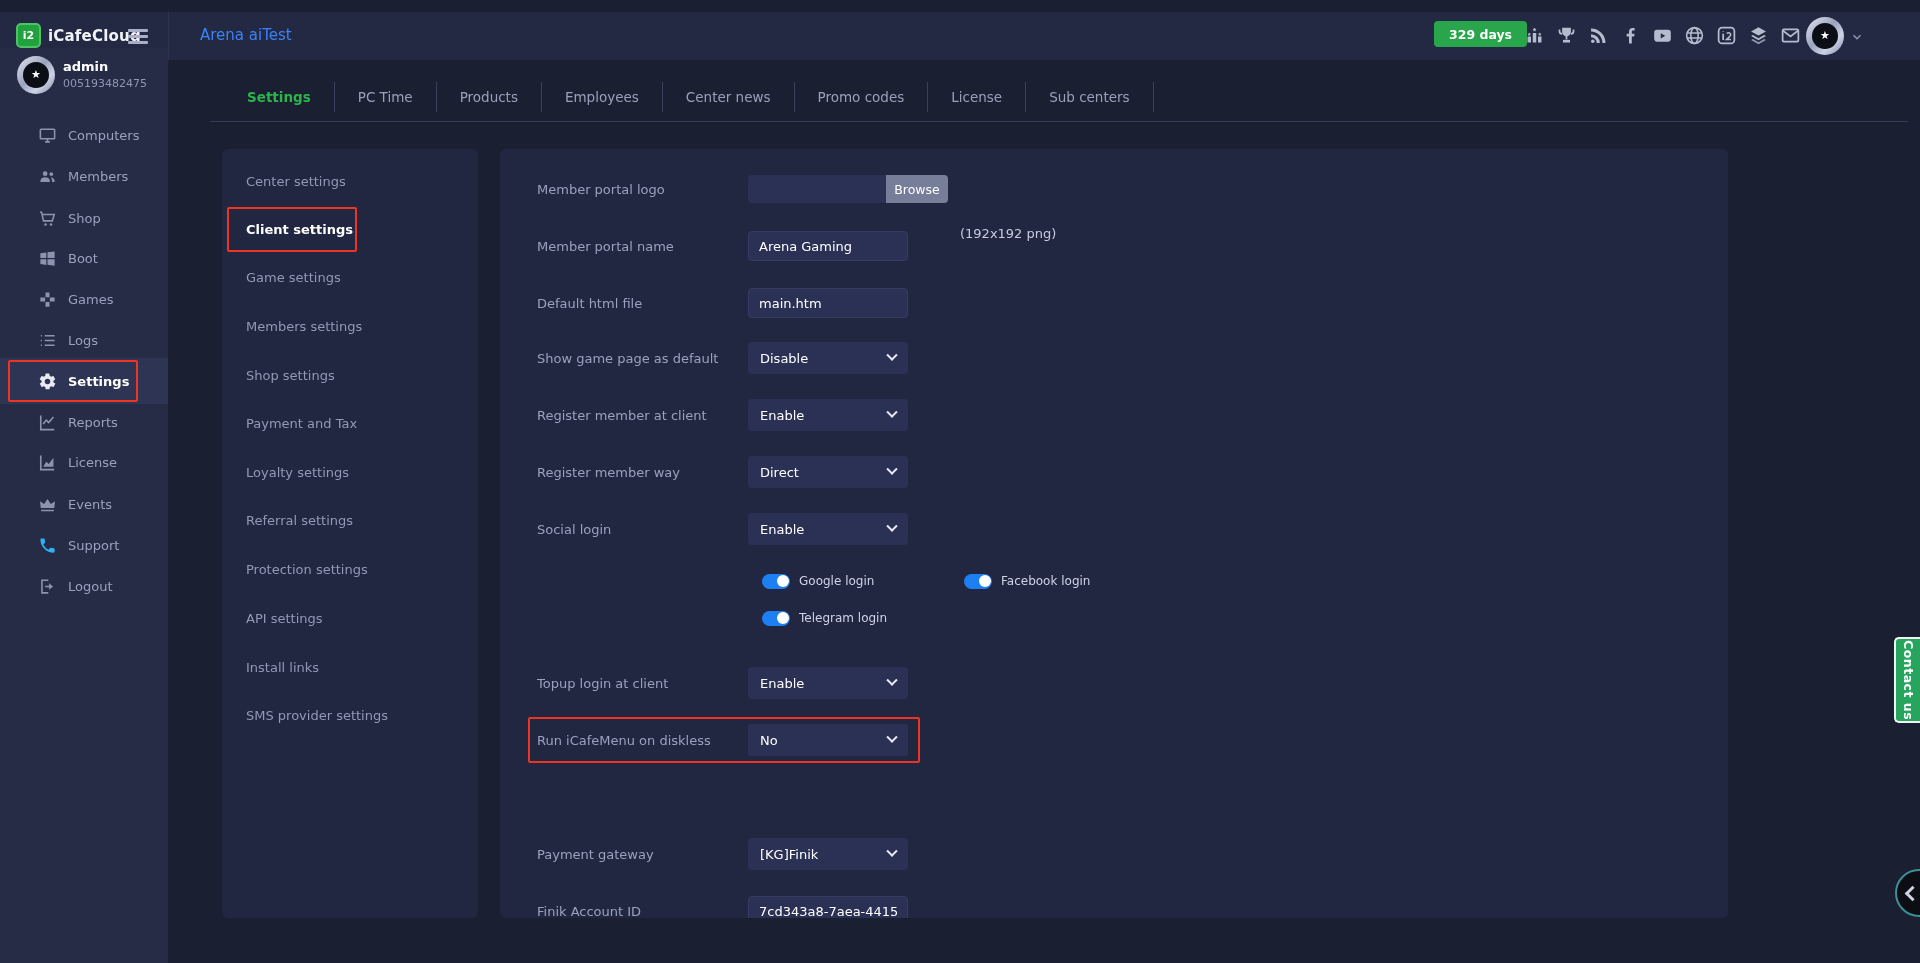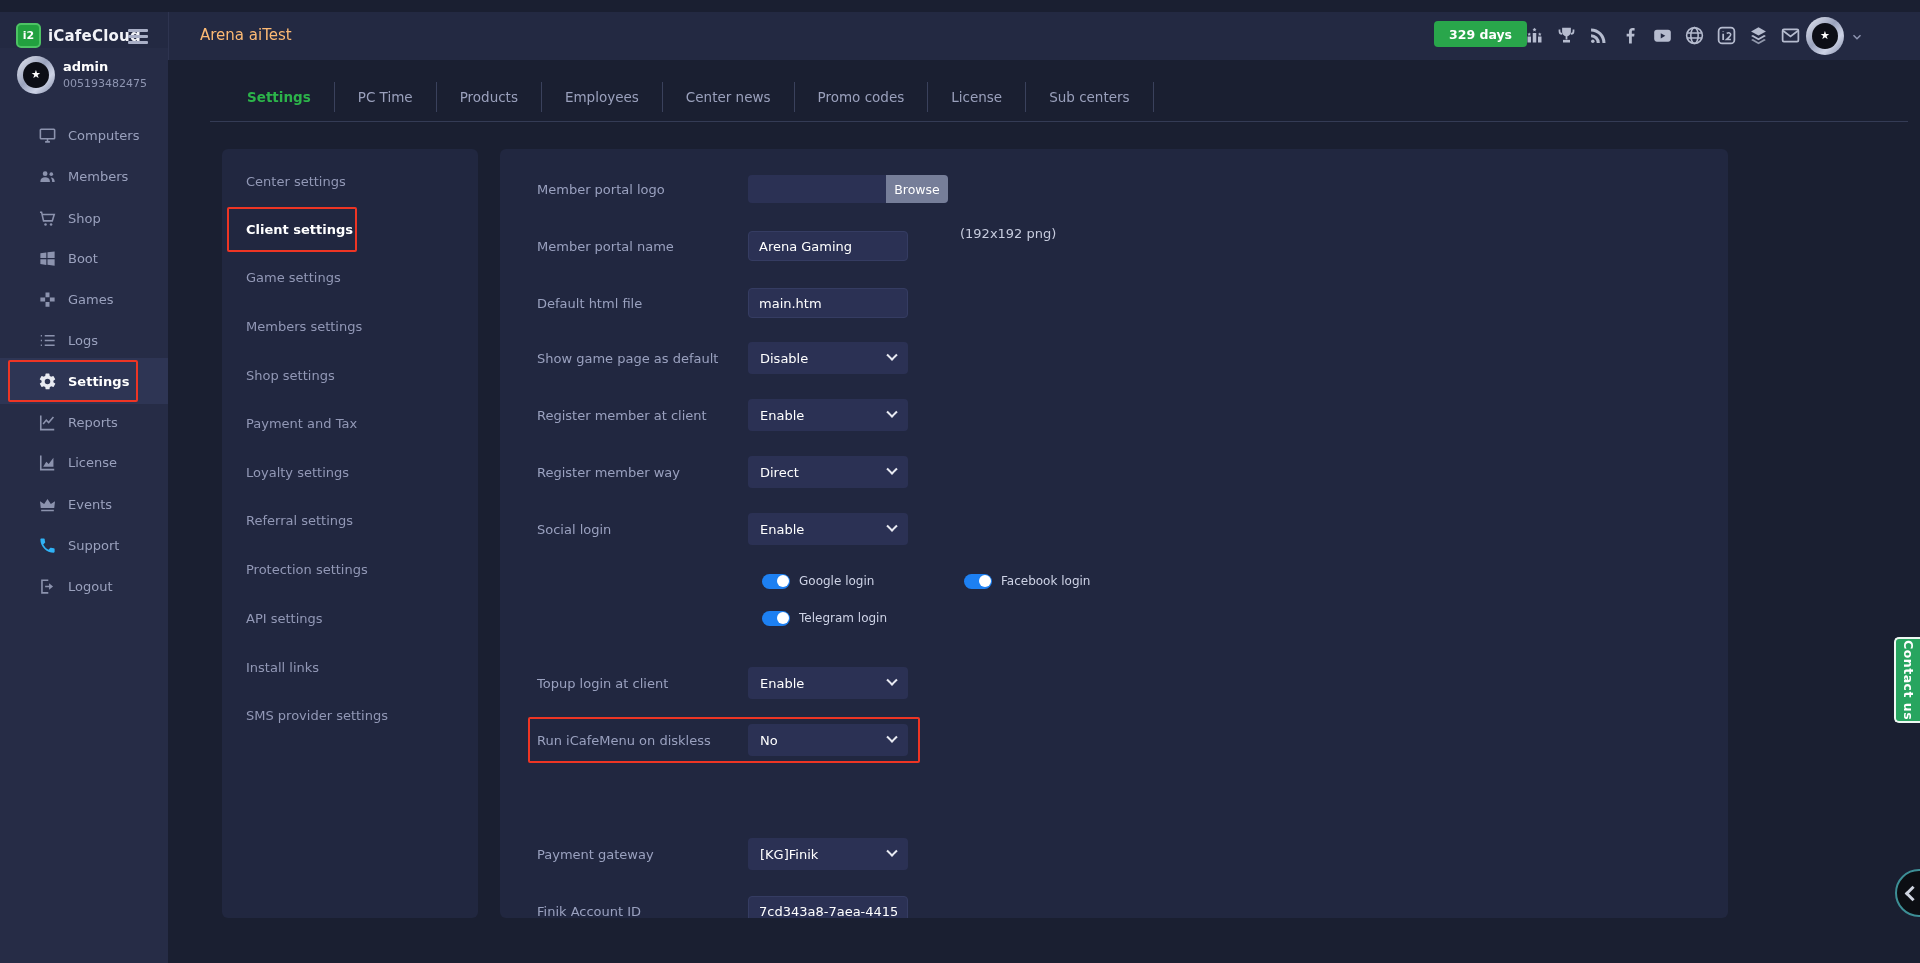--- a/index.html
+++ b/index.html
@@ -13,21 +13,21 @@
 
   
   #topbar{ left:0; top:0; width:1920px; height:48px; background:#232942;margin-top:12px; }
   #topbar-divider{ left:168px; top:0; width:1px; height:48px; background:#2e3450; }
   #logo{ left:16px; top:11px; display:flex; align-items:center; gap:7px; }
   #logo-mark{ width:25px; height:25px; background:#22a13f; border:2px solid #4dc364; border-radius:5px;
     display:flex; align-items:center; justify-content:center; font-size:11px; font-weight:bold; color:#fff;}
   #logo-text{ font-size:15px; font-weight:bold; color:#f2f3f8; letter-spacing:.2px;}
   #hamburger{ left:128px; top:17px; width:20px; cursor:pointer;}
   #hamburger span{ display:block; height:2.5px; background:#a9afc6; margin-bottom:3.5px; border-radius:1px;}
-  #page-title{ left:200px; top:14px; font-size:15px; color:#fdba74; }
+  #page-title{ left:200px; top:14px; font-size:15px; color:#3b82f6; }
   #license-badge{ left:1434px; top:9px; height:26px; padding:0 15px; background:#29a64b; border-radius:4px;
     display:flex; align-items:center; font-size:12.5px; font-weight:bold; color:#fff; cursor:pointer;}
   #topbar-icons{ left:1524px; top:13px; display:flex; gap:11px; align-items:center;}
   #topbar-icons .ticon{ width:21px; height:21px; color:#b6bccf; cursor:pointer;}
   #topbar-icons .ticon svg{ width:100%; height:100%; }
   .avatar{ border-radius:50%; background:linear-gradient(135deg,#e7e9f2 0%,#9aa3bd 45%,#cdd3e6 70%,#7d87a3 100%);
     display:flex; align-items:center; justify-content:center; }
   .avatar .medal{ width:68%; height:68%; border-radius:50%; background:#0c0e16; color:#fff;
     display:flex; align-items:center; justify-content:center; font-size:11px;}
   #topbar-avatar{ left:1806px; top:5px; width:38px; height:38px; cursor:pointer;}

